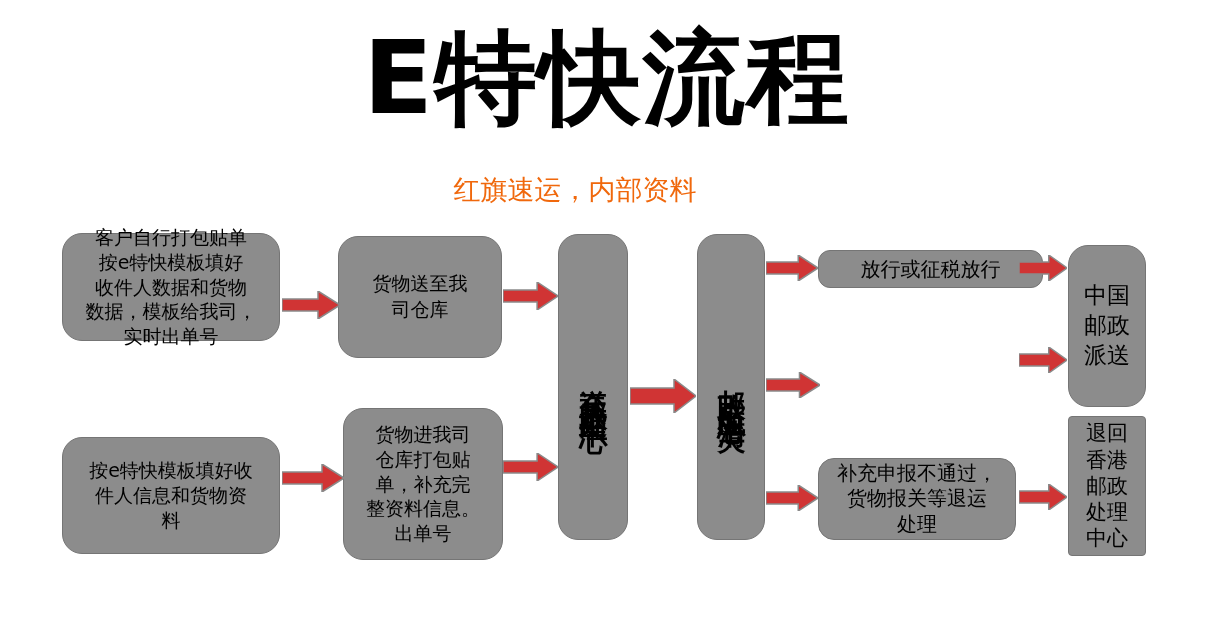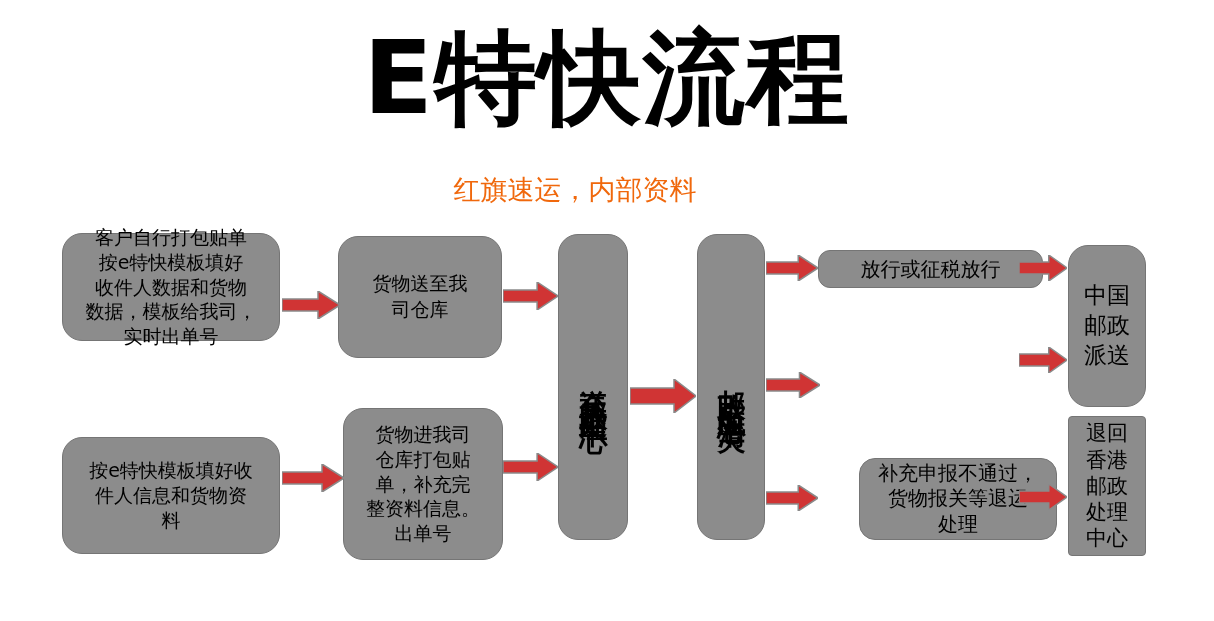--- a/index.html
+++ b/index.html
@@ -29,21 +29,21 @@
   }
 
   #n1  { left:62px;   top:233px; width:218px; height:108px; font-size:19px; line-height:1.3; }
   #n2  { left:62px;   top:437px; width:218px; height:117px; font-size:19px; line-height:1.3; }
   #n3  { left:338px;  top:236px; width:164px; height:122px; font-size:19px; line-height:1.35; }
   #n4  { left:343px;  top:408px; width:160px; height:152px; font-size:19px; line-height:1.3; }
   #n5  { left:558px;  top:234px; width:70px;  height:306px; }
   #n6  { left:697px;  top:234px; width:68px;  height:306px; }
   #n7  { left:818px;  top:250px; width:225px; height:38px;  font-size:20px; border-radius:12px; }
   #n8  { left:820px;  top:320px; width:198px; height:108px; font-size:20px; line-height:1.3; }
-  #n9  { left:818px;  top:458px; width:198px; height:82px;  font-size:20px; line-height:1.28; border-radius:16px;margin-left:41px; }
+  #n9  { left:818px;  top:458px; width:198px; height:82px;  font-size:20px; line-height:1.28; border-radius:16px; }
   #n10 { left:1068px; top:245px; width:78px;  height:162px; font-size:23px; line-height:1.3;font-family:Liberation Serif, serif; }
   #n11 { left:1068px; top:416px; width:78px;  height:140px; font-size:21px; line-height:1.25; border-radius:4px; }
 
   .arrow { position:absolute; }
   .arrow svg { display:block; }
 </style>
 </head>
 <body>
 
 <div class="page">

